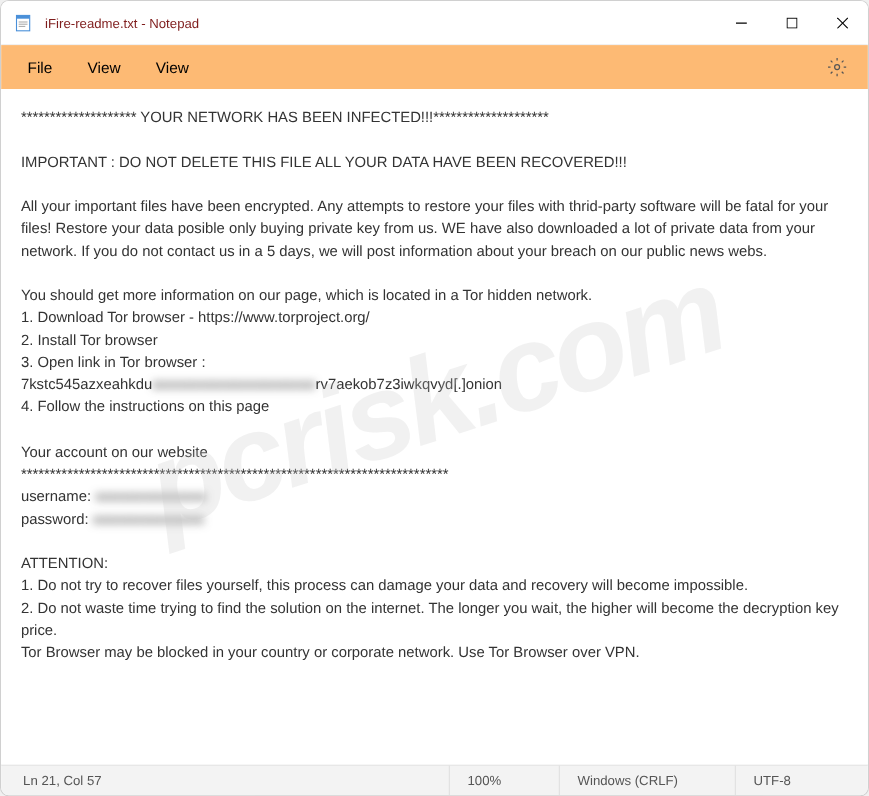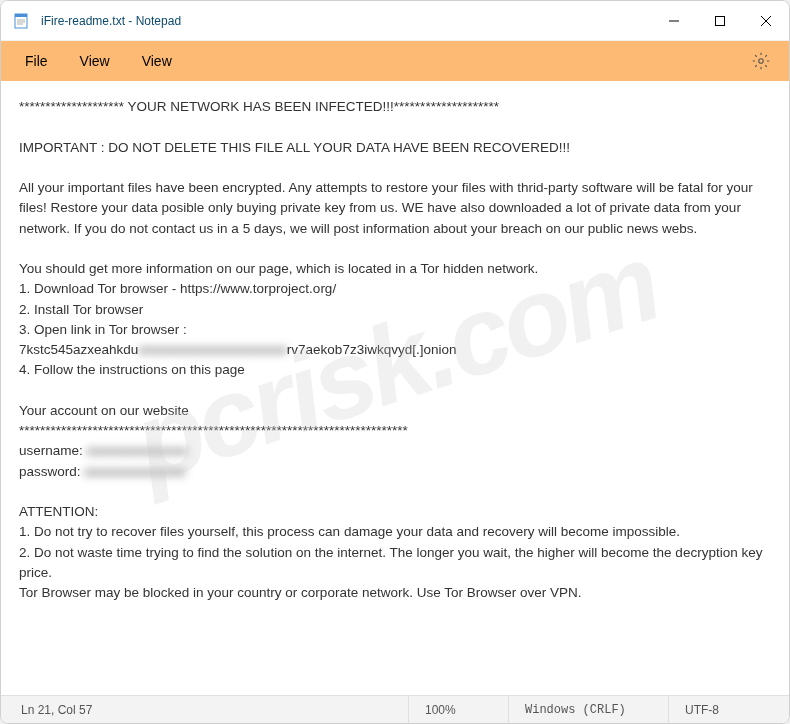--- a/index.html
+++ b/index.html
@@ -37,21 +37,21 @@
     .titlebar-icon {
       width: 16px;
       height: 16px;
       margin-right: 12px;
       display: flex;
       align-items: center;
       justify-content: center;
     }
     .titlebar-title {
       font-size: 12px;
-      color: #0c4a6e;
+      color: #7f1d1d;
       flex: 1;
     }
     .window-controls {
       display: flex;
       height: 100%;
     }
     .window-control {
       width: 46px;
       height: 40px;
       display: flex;
@@ -123,21 +123,20 @@
     }
     .status-cell.pos {
       flex: 1;
       padding-left: 20px;
     }
     .status-cell.zoom {
       width: 100px;
     }
     .status-cell.enc {
       width: 160px;
-      font-family: Liberation Mono, monospace;
     }
     .status-cell.utf {
       width: 120px;
       border-right: none;
     }
     .watermark {
       position: absolute;
       top: 50%;
       left: 50%;
       transform: translate(-50%, -50%) rotate(-18deg);

